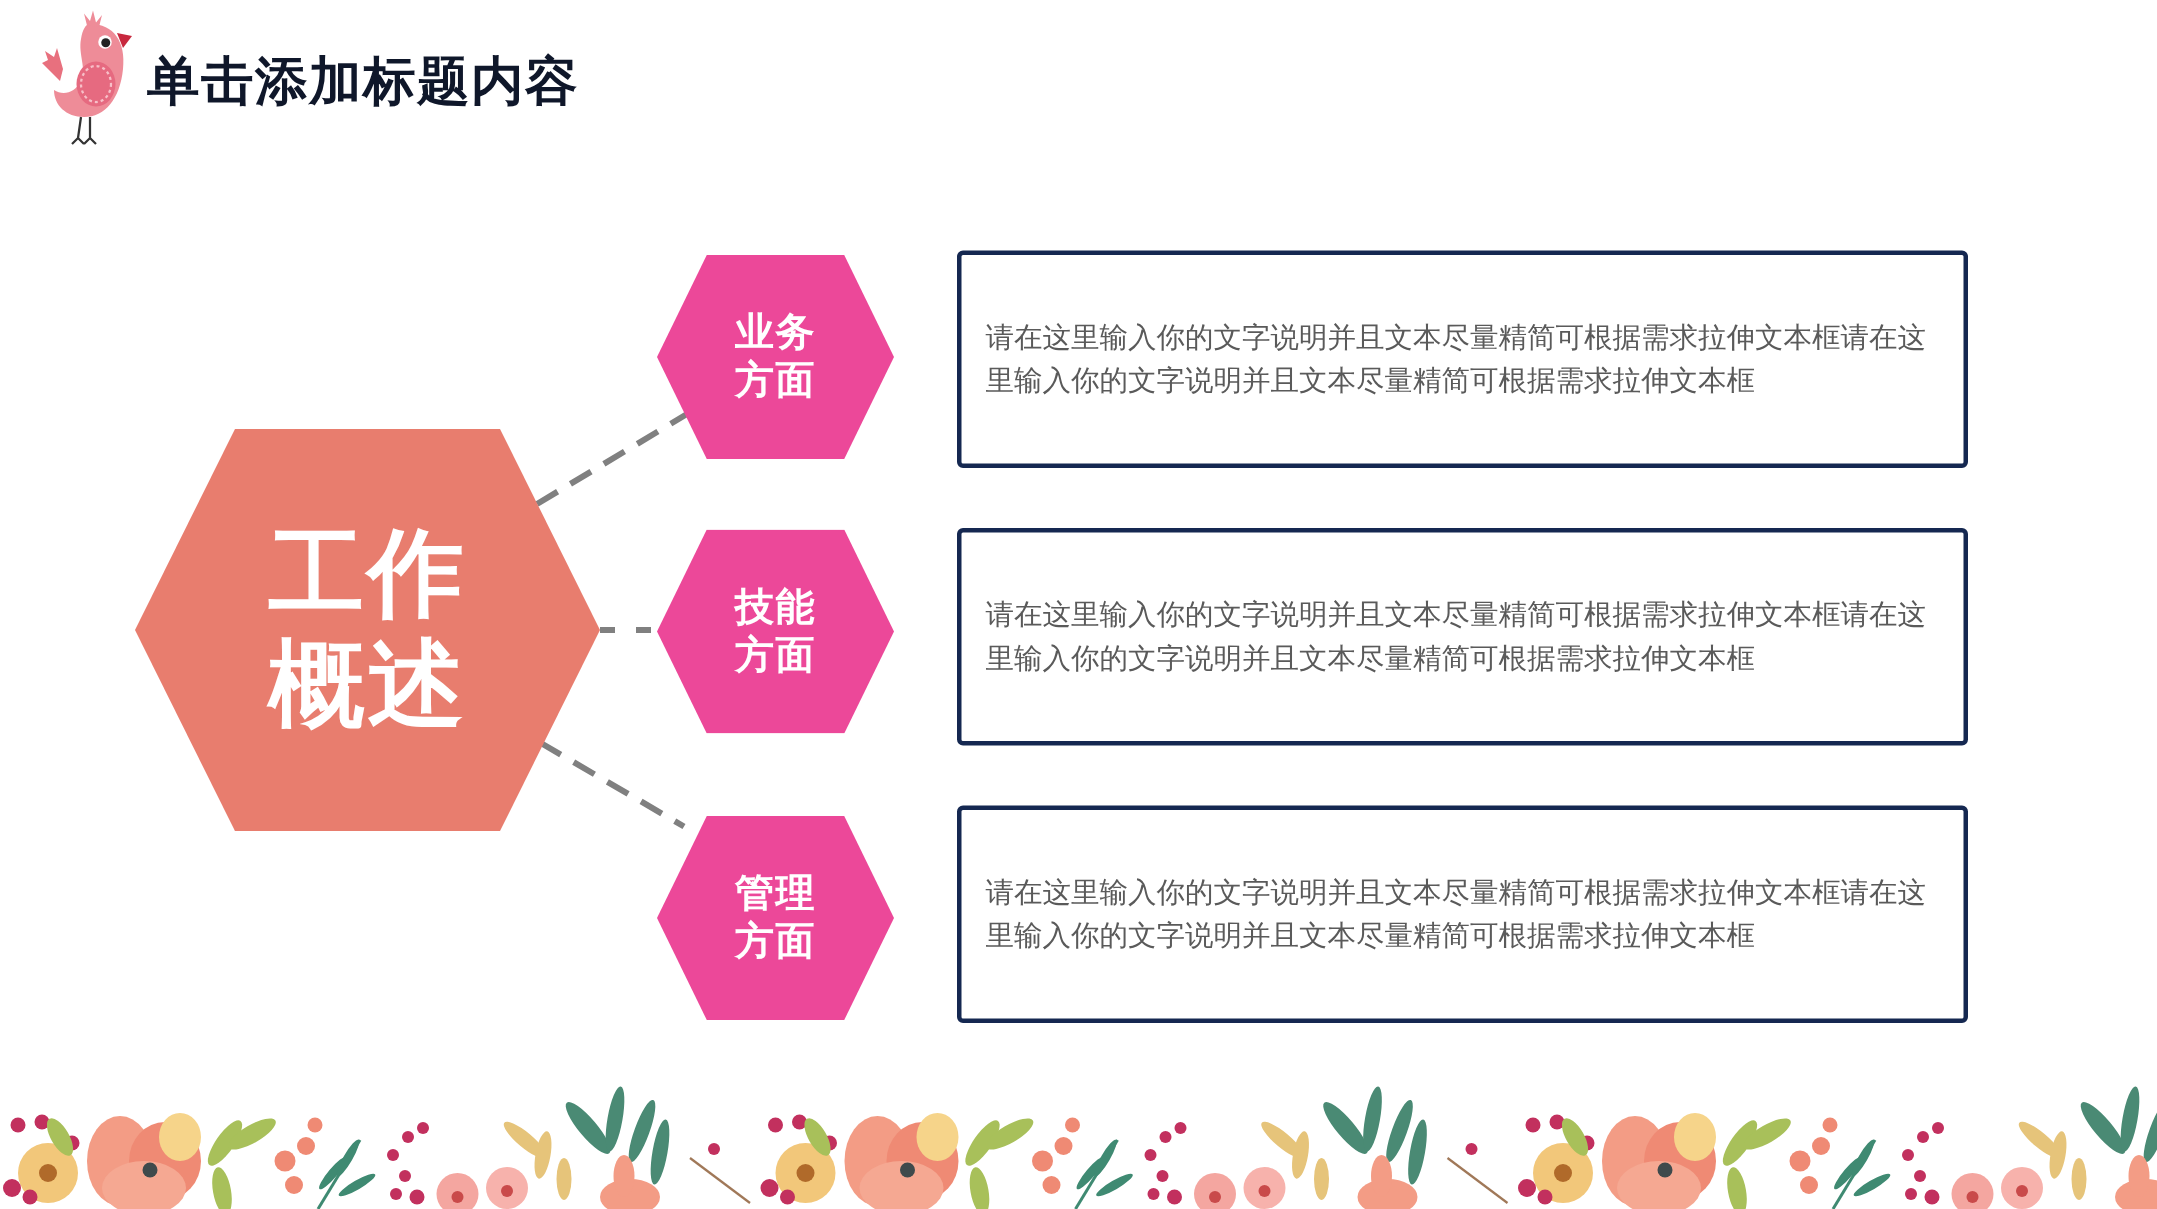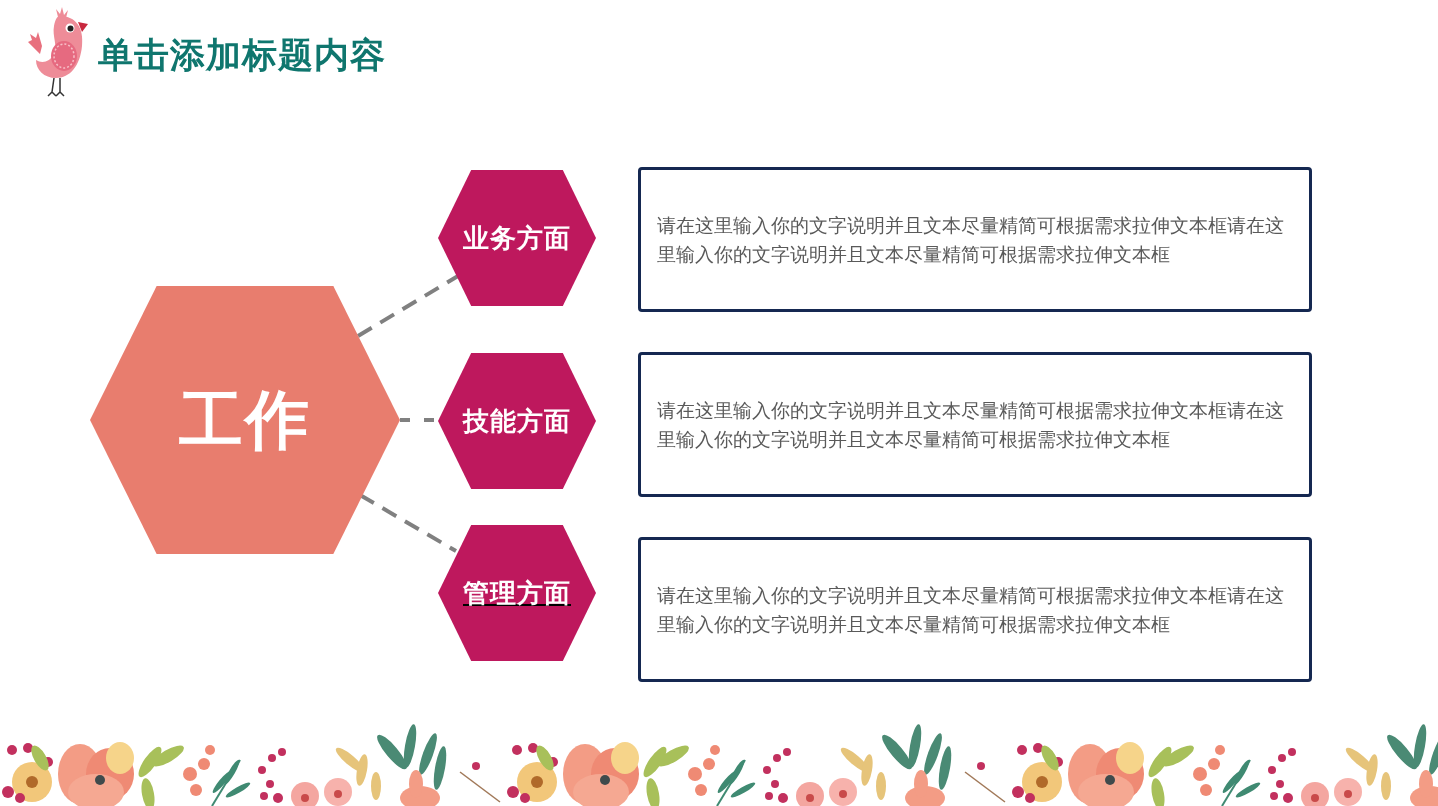--- a/index.html
+++ b/index.html
@@ -1,32 +1,32 @@
 <!DOCTYPE html>
 <html><head>
 <meta charset="utf-8">
 <style>
   * { margin:0; padding:0; box-sizing:border-box; }
   html, body { width:1438px; height:806px; background:#ffffff; overflow:hidden; }
   body { position:relative; font-family:"DejaVu Sans","Liberation Sans",sans-serif; }
 
   .bird { position:absolute; left:24px; top:6px; width:68px; height:92px; }
-  .page-title { position:absolute; left:98px; top:33px; font-size:35px; font-weight:bold; color:#0f766e; letter-spacing:1px; line-height:44px; white-space:nowrap; }
+  .page-title { position:absolute; left:98px; top:33px; font-size:35px; font-weight:bold; color:#0f172a; letter-spacing:1px; line-height:44px; white-space:nowrap; }
 
   .connectors { position:absolute; left:0; top:0; width:1438px; height:806px; pointer-events:none; }
 
   .hex-main { position:absolute; left:90px; top:286px; width:310px; height:268px;
     background:#e87d6e;
     clip-path:polygon(21.5% 0%, 78.5% 0%, 100% 50%, 78.5% 100%, 21.5% 100%, 0% 50%);
     display:flex; flex-direction:column; align-items:center; justify-content:center; }
   .hex-main span { color:#ffffff; font-weight:bold; font-size:64px; line-height:74px; letter-spacing:2px; }
 
-  .hex-sm { position:absolute; left:438px; width:158px; height:136px; background:#be185d;
+  .hex-sm { position:absolute; left:438px; width:158px; height:136px; background:#ec4899;
     clip-path:polygon(21% 0%, 79% 0%, 100% 50%, 79% 100%, 21% 100%, 0% 50%);
-    display:flex; align-items:center; justify-content:center; }
+    display:flex; flex-direction:column; align-items:center; justify-content:center; }
   .hex-sm span { color:#ffffff; font-weight:bold; font-size:26px; line-height:32px; letter-spacing:1px; }
 
   .box { position:absolute; left:638px; width:674px; height:145px; border:3.5px solid #152851; border-radius:4px; background:#ffffff;
     display:flex; align-items:center; padding:0 14px 0 16px; }
   .box p { color:#5a5a5a; font-size:19px; line-height:29px; letter-spacing:0px; }
 
   .floral { position:absolute; left:0; top:712px; width:1438px; height:94px; }
 </style>
 </head>
 <body>
@@ -52,39 +52,40 @@
 <div class="page-title">单击添加标题内容</div>
 
 <svg class="connectors">
   <line x1="358" y1="336" x2="458" y2="276" stroke="#808080" stroke-width="4" stroke-dasharray="16 10"></line>
   <line x1="400" y1="420" x2="440" y2="420" stroke="#808080" stroke-width="4" stroke-dasharray="10 14"></line>
   <line x1="360" y1="495" x2="456" y2="551" stroke="#808080" stroke-width="4" stroke-dasharray="16 10"></line>
 </svg>
 
 <div class="hex-main">
   <span>工作</span>
+  <span>概述</span>
 </div>
 
 <div class="hex-sm" style="top:170px;">
   <span>业务</span>
   <span>方面</span>
 </div>
 <div class="box" style="top:167px;">
   <p>请在这里输入你的文字说明并且文本尽量精简可根据需求拉伸文本框请在这里输入你的文字说明并且文本尽量精简可根据需求拉伸文本框</p>
 </div>
 
 <div class="hex-sm" style="top:353px;align-items:center;">
   <span>技能</span>
   <span>方面</span>
 </div>
 <div class="box" style="top:352px;">
   <p>请在这里输入你的文字说明并且文本尽量精简可根据需求拉伸文本框请在这里输入你的文字说明并且文本尽量精简可根据需求拉伸文本框</p>
 </div>
 
-<div class="hex-sm" style="top:525px;text-decoration:underline;">
+<div class="hex-sm" style="top:544px;">
   <span>管理</span>
   <span>方面</span>
 </div>
 <div class="box" style="top:537px;">
   <p>请在这里输入你的文字说明并且文本尽量精简可根据需求拉伸文本框请在这里输入你的文字说明并且文本尽量精简可根据需求拉伸文本框</p>
 </div>
 
 <svg class="floral" viewBox="0 0 1438 94" preserveAspectRatio="none">
   <defs>
     <g id="flower-group">

